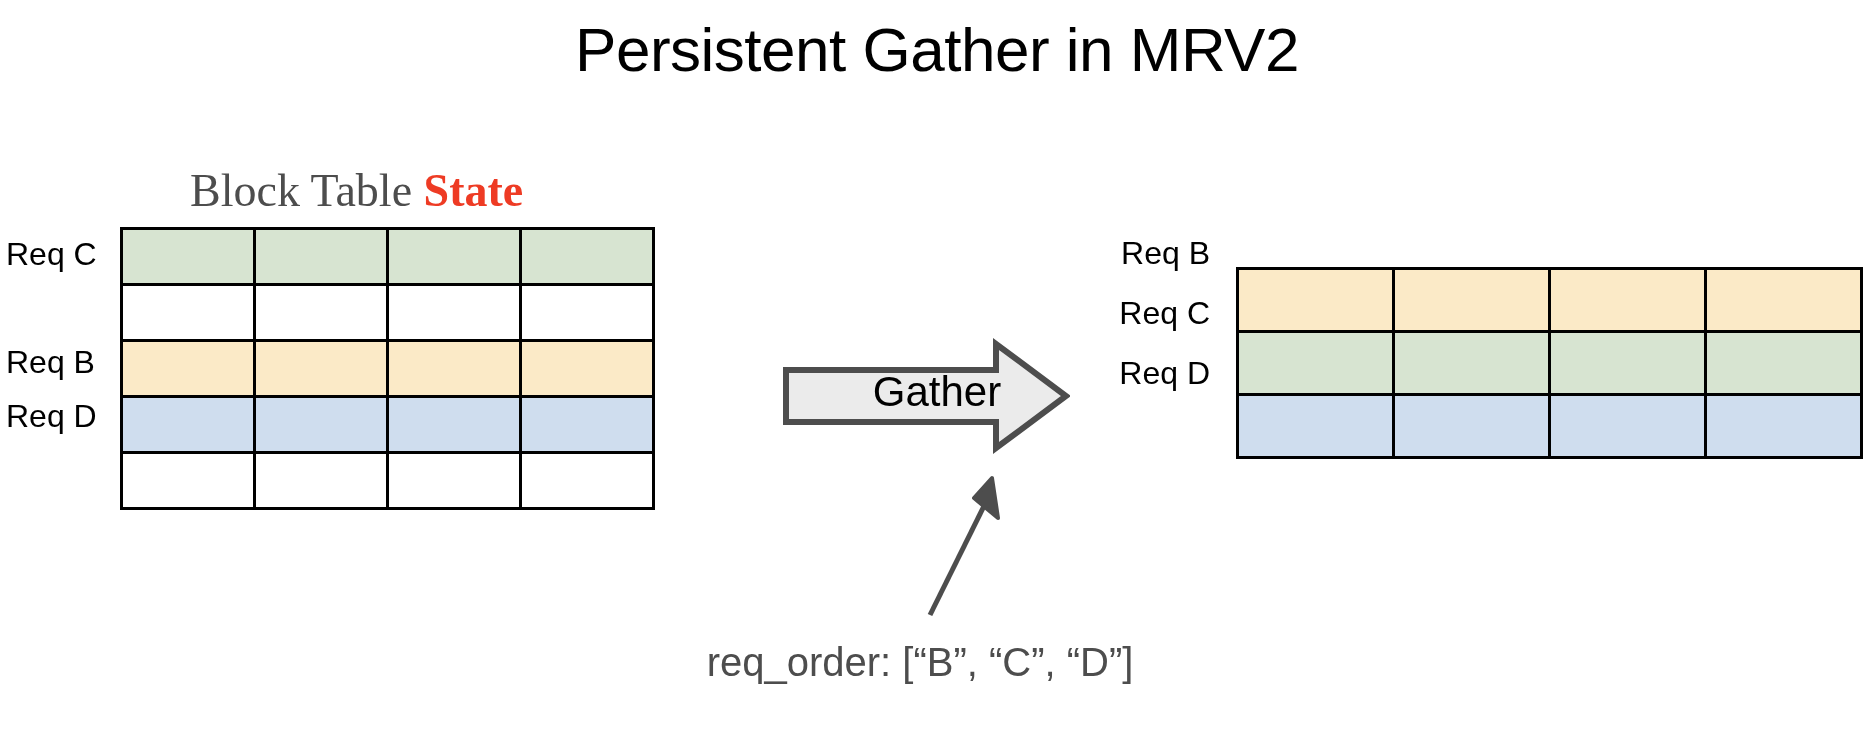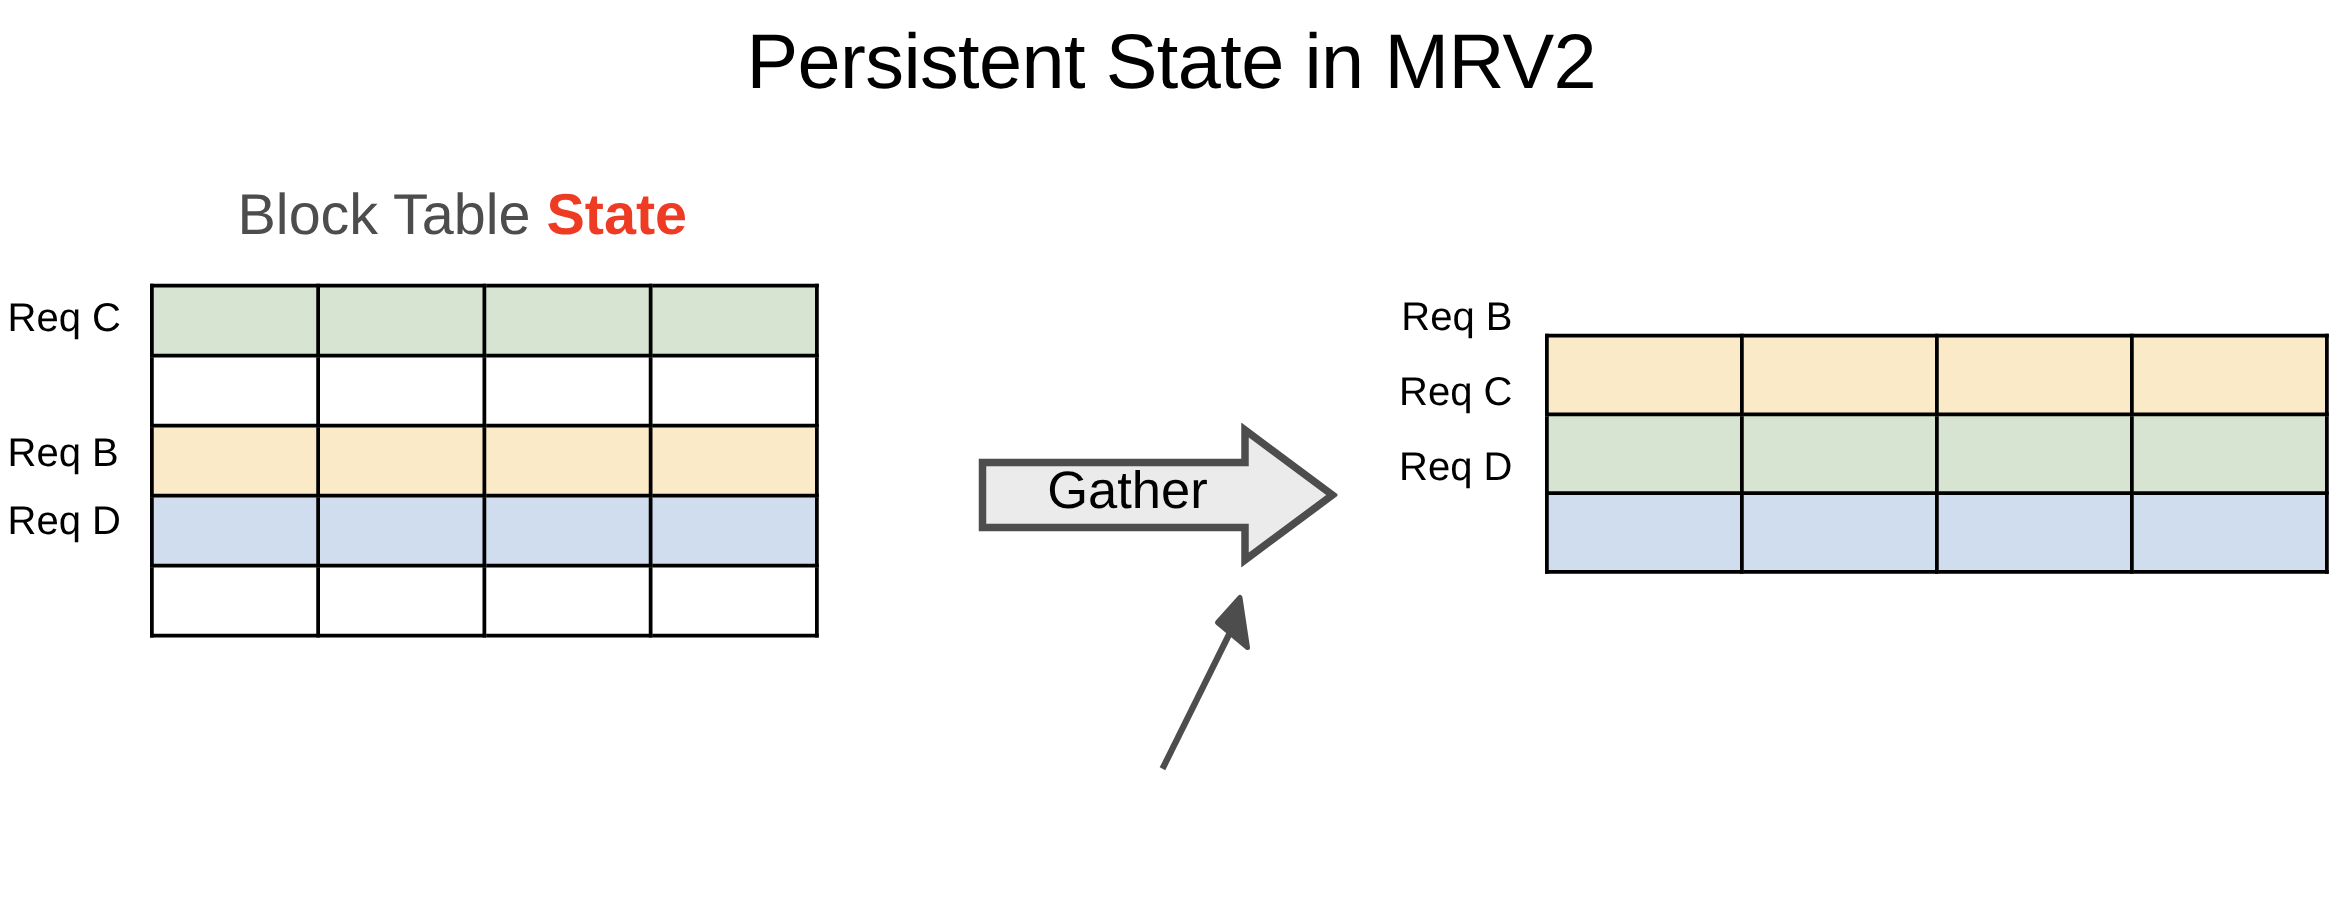--- a/index.html
+++ b/index.html
@@ -36,21 +36,21 @@
   .heading {
     position: absolute;
     font-size: 46px;
     color: #4d4d4d;
     white-space: nowrap;
   }
   .heading .hl {
     color: #ee3b24;
     font-weight: bold;
   }
-  #heading-left  { left: 190px; top: 144px; }
+  #heading-left  { left: 190px; top: 164px; font-family: Liberation Serif, serif; }
   #heading-right { left: 1098px; top: 152px; }
 
   
   .block-table {
     position: absolute;
     border-collapse: collapse;
     border-spacing: 0;
     background: #ffffff;
   }
   .block-table td {
@@ -91,21 +91,21 @@
   
   #gather-arrow {
     position: absolute;
     left: 782px;
     top: 338px;
     width: 288px;
     height: 116px;
   }
   #gather-label {
     position: absolute;
-    left: 782px;
+    left: 817px;
     top: 368px;
     width: 240px;
     text-align: center;
     font-size: 42px;
     color: #000000;
     white-space: nowrap;
     pointer-events: none;
   }
 
   
@@ -125,21 +125,21 @@
     font-size: 40px;
     color: #4d4d4d;
     white-space: nowrap;
   }
 </style>
 </head>
 <body>
 
 <div id="canvas">
 
-  <div class="title" id="page-title">Persistent State in MRV2</div>
+  <div class="title" id="page-title">Persistent Gather in MRV2</div>
 
   <div class="heading" id="heading-left">
     <span>Block Table </span><span class="hl">State</span>
   </div>
 
 
   <table class="block-table" id="table-left">
     <tbody>
         <tr>
       <td class="c-green"></td>
@@ -208,14 +208,15 @@
 
   <div class="row-label" id="label-right-0">Req B</div>
   <div class="row-label" id="label-right-1">Req C</div>
   <div class="row-label" id="label-right-2">Req D</div>
 
   <svg id="caption-arrow" viewBox="0 0 120 160">
     <line x1="20" y1="155" x2="76" y2="42" stroke="#4d4d4d" stroke-width="5"></line>
     <polygon points="82,18 88,58 64,38" fill="#4d4d4d" stroke="#4d4d4d" stroke-width="4" stroke-linejoin="round"></polygon>
   </svg>
 
+  <div id="caption-text">req_order: [“B”, “C”, “D”]</div>
 
 </div>
 
 </body></html>

